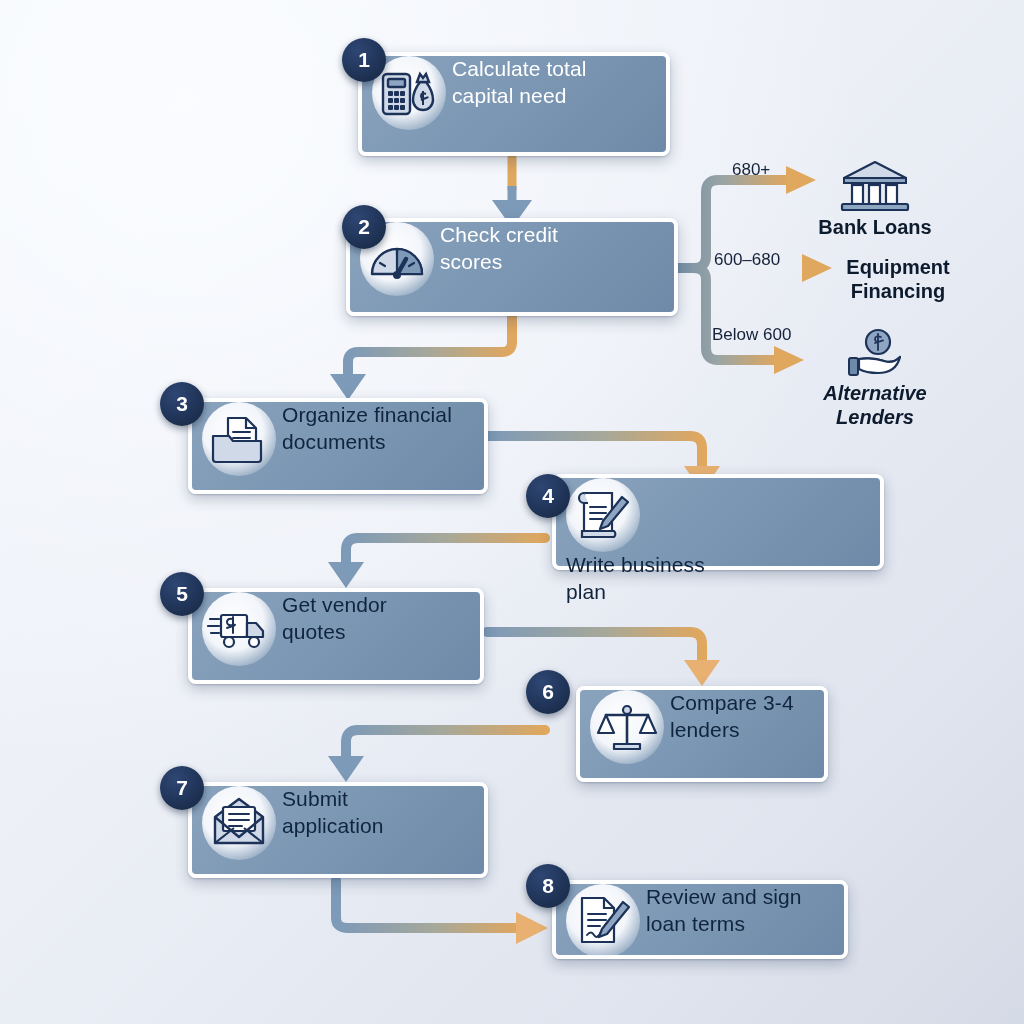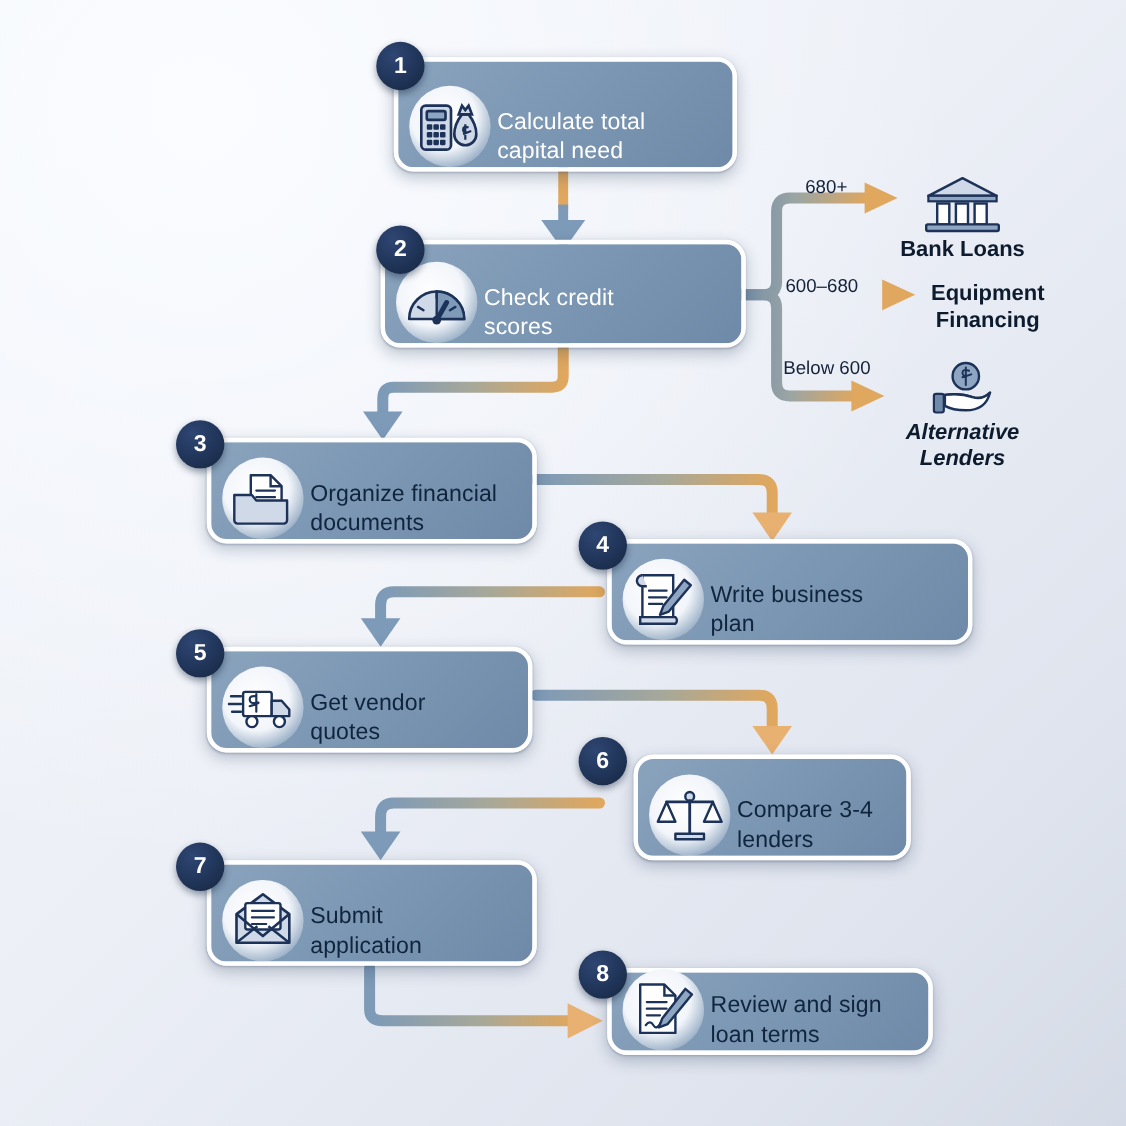--- a/index.html
+++ b/index.html
@@ -14,25 +14,25 @@
       radial-gradient(circle at 18% 10%, #fafcff 0%, rgba(250,252,255,0) 55%),
       linear-gradient(135deg,#f3f6fb 0%,#eceff6 45%,#dfe4ee 80%,#d5dbe6 100%);
   }
   
   #wires{position:absolute;inset:0;width:1024px;height:1024px;}
 
   
   .node{
     position:absolute;
     box-sizing:border-box;
-    border-radius:18px;
+    border-radius:8px;
     background:linear-gradient(135deg,#8aa3bd 0%,#7e99b5 40%,#6e8aa8 100%);
     border:4px solid #ffffff;
     box-shadow:0 5px 14px rgba(40,60,90,.28), 0 1px 2px rgba(40,60,90,.25);
-    display:flex;align-items:flex-end;
+    display:flex;align-items:flex-start;
     padding-left:10px;
   }
   .node .ico{
     flex:0 0 auto;
     width:74px;height:74px;border-radius:50%;
     background:radial-gradient(circle at 42% 38%,#ffffff 0%,#f2f5fa 48%,rgba(236,241,248,0.25) 76%,rgba(236,241,248,0) 100%);
     display:flex;align-items:center;justify-content:center;
     margin-right:6px;
   }
   .node .ico svg{display:block;}
@@ -228,21 +228,21 @@
         <path d="M38 6 v10 h10" fill="none" stroke="#1c3258" stroke-width="2.2"></path>
         <path d="M25 20 h17 M25 26 h17 M25 32 h12" stroke="#1c3258" stroke-width="2" stroke-linecap="round"></path>
         <path d="M5 24 h16 l4 5 h28 v18 a3 3 0 0 1 -3 3 H8 a3 3 0 0 1 -3 -3 z" fill="#cfd9e8" stroke="#1c3258" stroke-width="2.2" stroke-linejoin="round"></path>
       </svg>
     </span>
     <span class="label" style="white-space: pre-line;">Organize financial
 documents</span>
   </div>
   <div class="badge" style="left:160px;top:382px;">3</div>
 
-  <div class="node" style="left:552px;top:490px;width:332px;height:96px;">
+  <div class="node" style="left:552px;top:474px;width:332px;height:96px;flex-direction:column;">
     <span class="ico">
       <svg width="62" height="56" viewBox="0 0 62 56">
         <path d="M12 6 h28 v38 h-28 z" fill="#ffffff" stroke="#1c3258" stroke-width="2.2"></path>
         <path d="M12 6 a5 5 0 0 0 0 10 h4" fill="#cfd9e8" stroke="#1c3258" stroke-width="2.2"></path>
         <path d="M18 20 h16 M18 26 h16 M18 32 h12" stroke="#1c3258" stroke-width="2" stroke-linecap="round"></path>
         <path d="M10 44 h32 a4 4 0 0 1 0 6 H10 z" fill="#cfd9e8" stroke="#1c3258" stroke-width="2.2"></path>
         <path d="M50 10 l6 5 l-20 24 l-8 3 l3 -8 z" fill="#8fa6c2" stroke="#1c3258" stroke-width="2.2" stroke-linejoin="round"></path>
       </svg>
     </span>
     <span class="label" style="white-space: pre-line;">Write business

